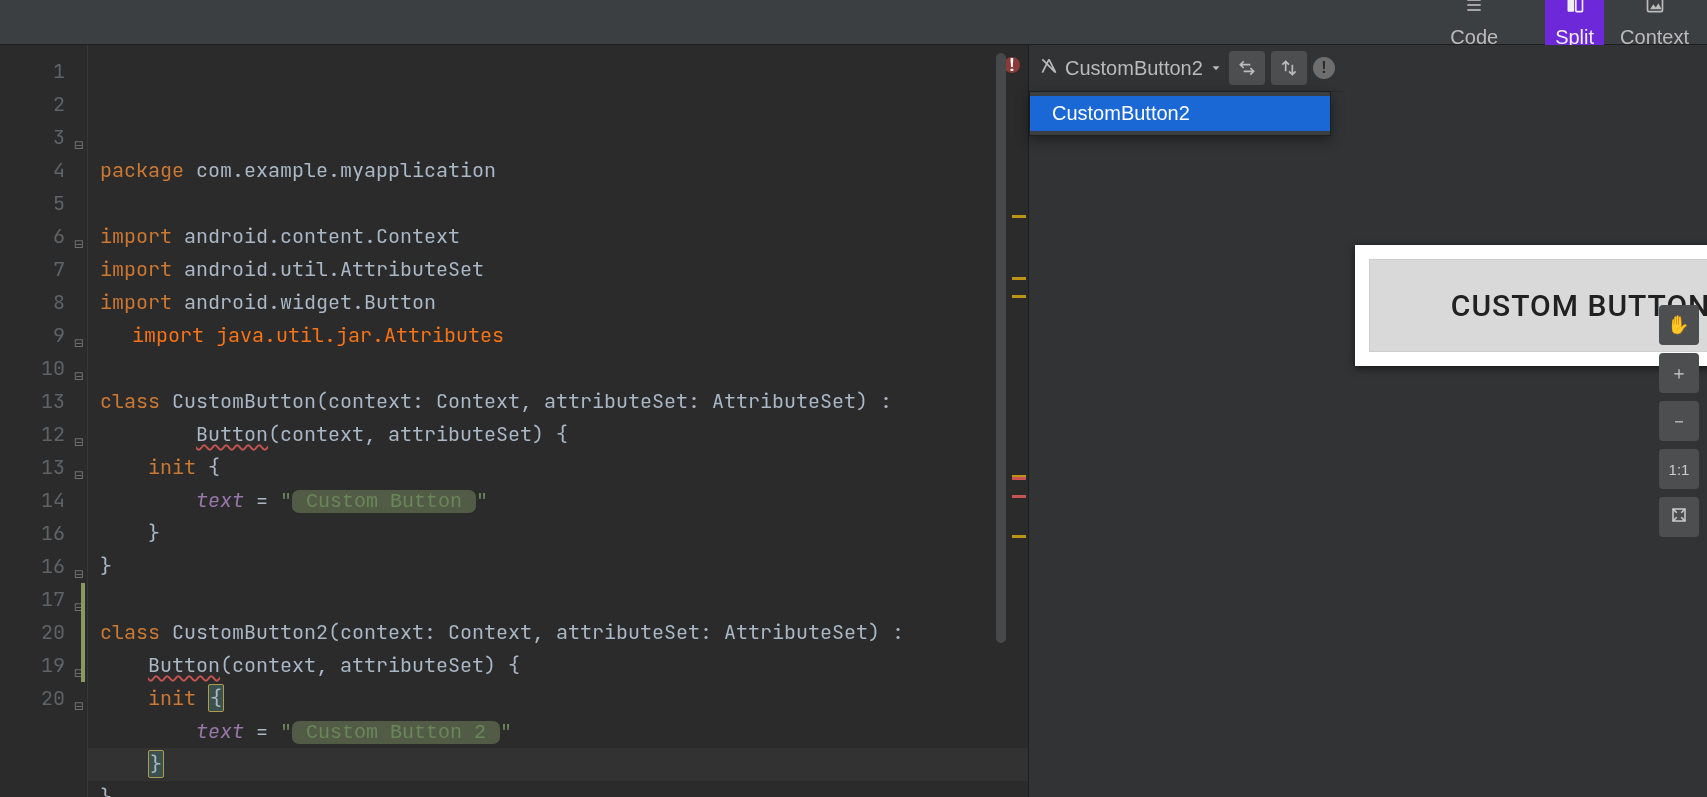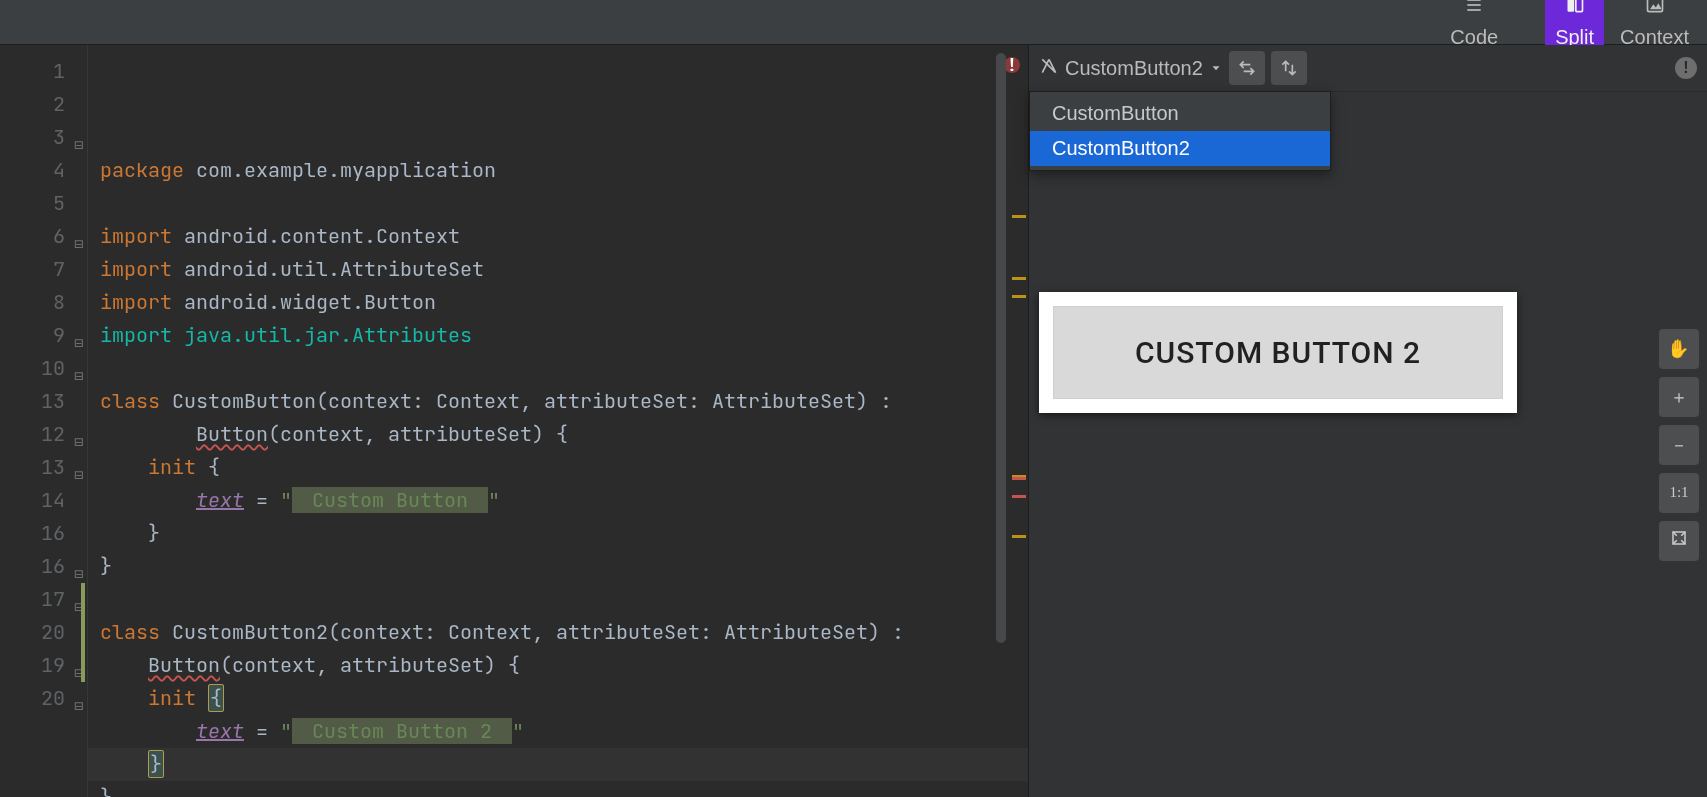--- a/index.html
+++ b/index.html
@@ -60,39 +60,39 @@
   }
   .gutter .ln{height:33px;line-height:33px;position:relative;}
   .fold{position:absolute;right:-18px;top:8px;color:#6E6E6E;font-size:15px;}
   .code{
     flex:1;padding:10px 0 0 12px;font-size:20px;line-height:33px;white-space:pre;
     position:relative;
   }
   .code .row{height:33px;}
   .kw{color:var(--keyword);}
   .str{color:var(--string);}
-  .prop{color:var(--prop);font-style:italic;text-decoration:underline;}
-  .hl{background:var(--hl);padding:0 20px;border-radius:0;}
+  .prop{color:var(--prop);font-style:italic;}
+  .hl{background:var(--hl);padding:0 14px;border-radius:7px;font-family:Liberation Mono, monospace;}
   .wavy{text-decoration:underline wavy #C75450; text-underline-offset:3px;margin-top:40px;}
-  .dim{color:#14b8a6;}
+  .dim{color:#f97316;margin-left:32px;}
   .cur-line{background:#323232;display:block;margin-left:-12px;padding-left:12px;}
   .brace-match{border:1px solid #B09A4B;background:#3B514D;border-radius:2px;padding:0 1px;}
   .change-bar{
     position:absolute;left:-7px;top:0;width:4px;background:#8A9A5B;
     height:99px; 
   }
   
   .err-icon{position:absolute;right:8px;top:12px;color:var(--err);font-weight:bold;font-size:18px;background:#8b3a37;border-radius:50%;width:16px;height:16px;line-height:16px;text-align:center;color:#fff;}
   .stripe{position:absolute;right:0;width:20px;background:transparent;}
   .stripe .mk{position:absolute;right:2px;width:14px;height:3px;}
   .mk.y{background:var(--warn);}
   .mk.r{background:var(--err);}
   .scrollbar{position:absolute;right:22px;top:8px;width:10px;height:590px;background:#46484A;border-radius:5px;}
   
-  .preview{flex:1;background:var(--bg-dark);display:flex;flex-direction:column;position:relative;font-family:-apple-system,"Segoe UI",sans-serif;}
+  .preview{flex:1;background:var(--bg-dark);display:flex;flex-direction:row;position:relative;font-family:-apple-system,"Segoe UI",sans-serif;}
   .preview-toolbar{
     height:46px;display:flex;align-items:center;padding:0 10px;gap:6px;
     border-bottom:1px solid #2B2B2B;
   }
   .preview-toolbar .sel{
     display:flex;align-items:center;gap:6px;color:#BBBBBB;font-size:20px;cursor:pointer;
   }
   .tb-btn{
     width:36px;height:34px;background:#4C4E50;border-radius:4px;
     display:flex;align-items:center;justify-content:center;cursor:pointer;color:#BBB;
@@ -117,21 +117,21 @@
     border:1px solid #CFCFCF;
   }
   .zoom-tools{
     position:absolute;right:8px;top:50%;transform:translateY(-50%);
     display:flex;flex-direction:column;gap:8px;
   }
   .zoom-tools .zbtn{
     width:40px;height:40px;background:#4C4E50;border-radius:4px;
     display:flex;align-items:center;justify-content:center;color:#CCC;cursor:pointer;font-size:18px;
   }
-  .zbtn.txt{font-size:15px;font-family:Liberation Serif, serif;}
+  .zbtn.txt{font-size:15px;font-family:Liberation Sans, sans-serif;}
 </style>
 </head>
 <body>
 
 <div class="root">
 
   <div class="topbar">
     <div class="mode-tab">
       <span>
         <svg viewBox="0 0 24 24" fill="none" stroke="currentColor" stroke-width="2">
@@ -224,21 +224,20 @@
         </div>
         <div class="tb-btn">
           <svg width="20" height="20" viewBox="0 0 24 24" fill="none" stroke="currentColor" stroke-width="2">
               <path d="M4 8 L8 4 L12 8 M8 4 V16 M12 16 L16 20 L20 16 M16 20 V8"></path>
             </svg>
         </div>
         <div class="tb-warn">!</div>
       </div>
 
       <div class="dropdown" id="dropdown">
-          <div class="item">CustomButton</div>
           <div class="item selected">CustomButton2</div>
         </div>
 
       <div class="canvas">
         <div class="device">
           <div class="btn">CUSTOM BUTTON 2</div>
         </div>
 
         <div class="zoom-tools">
           <div class="zbtn">

